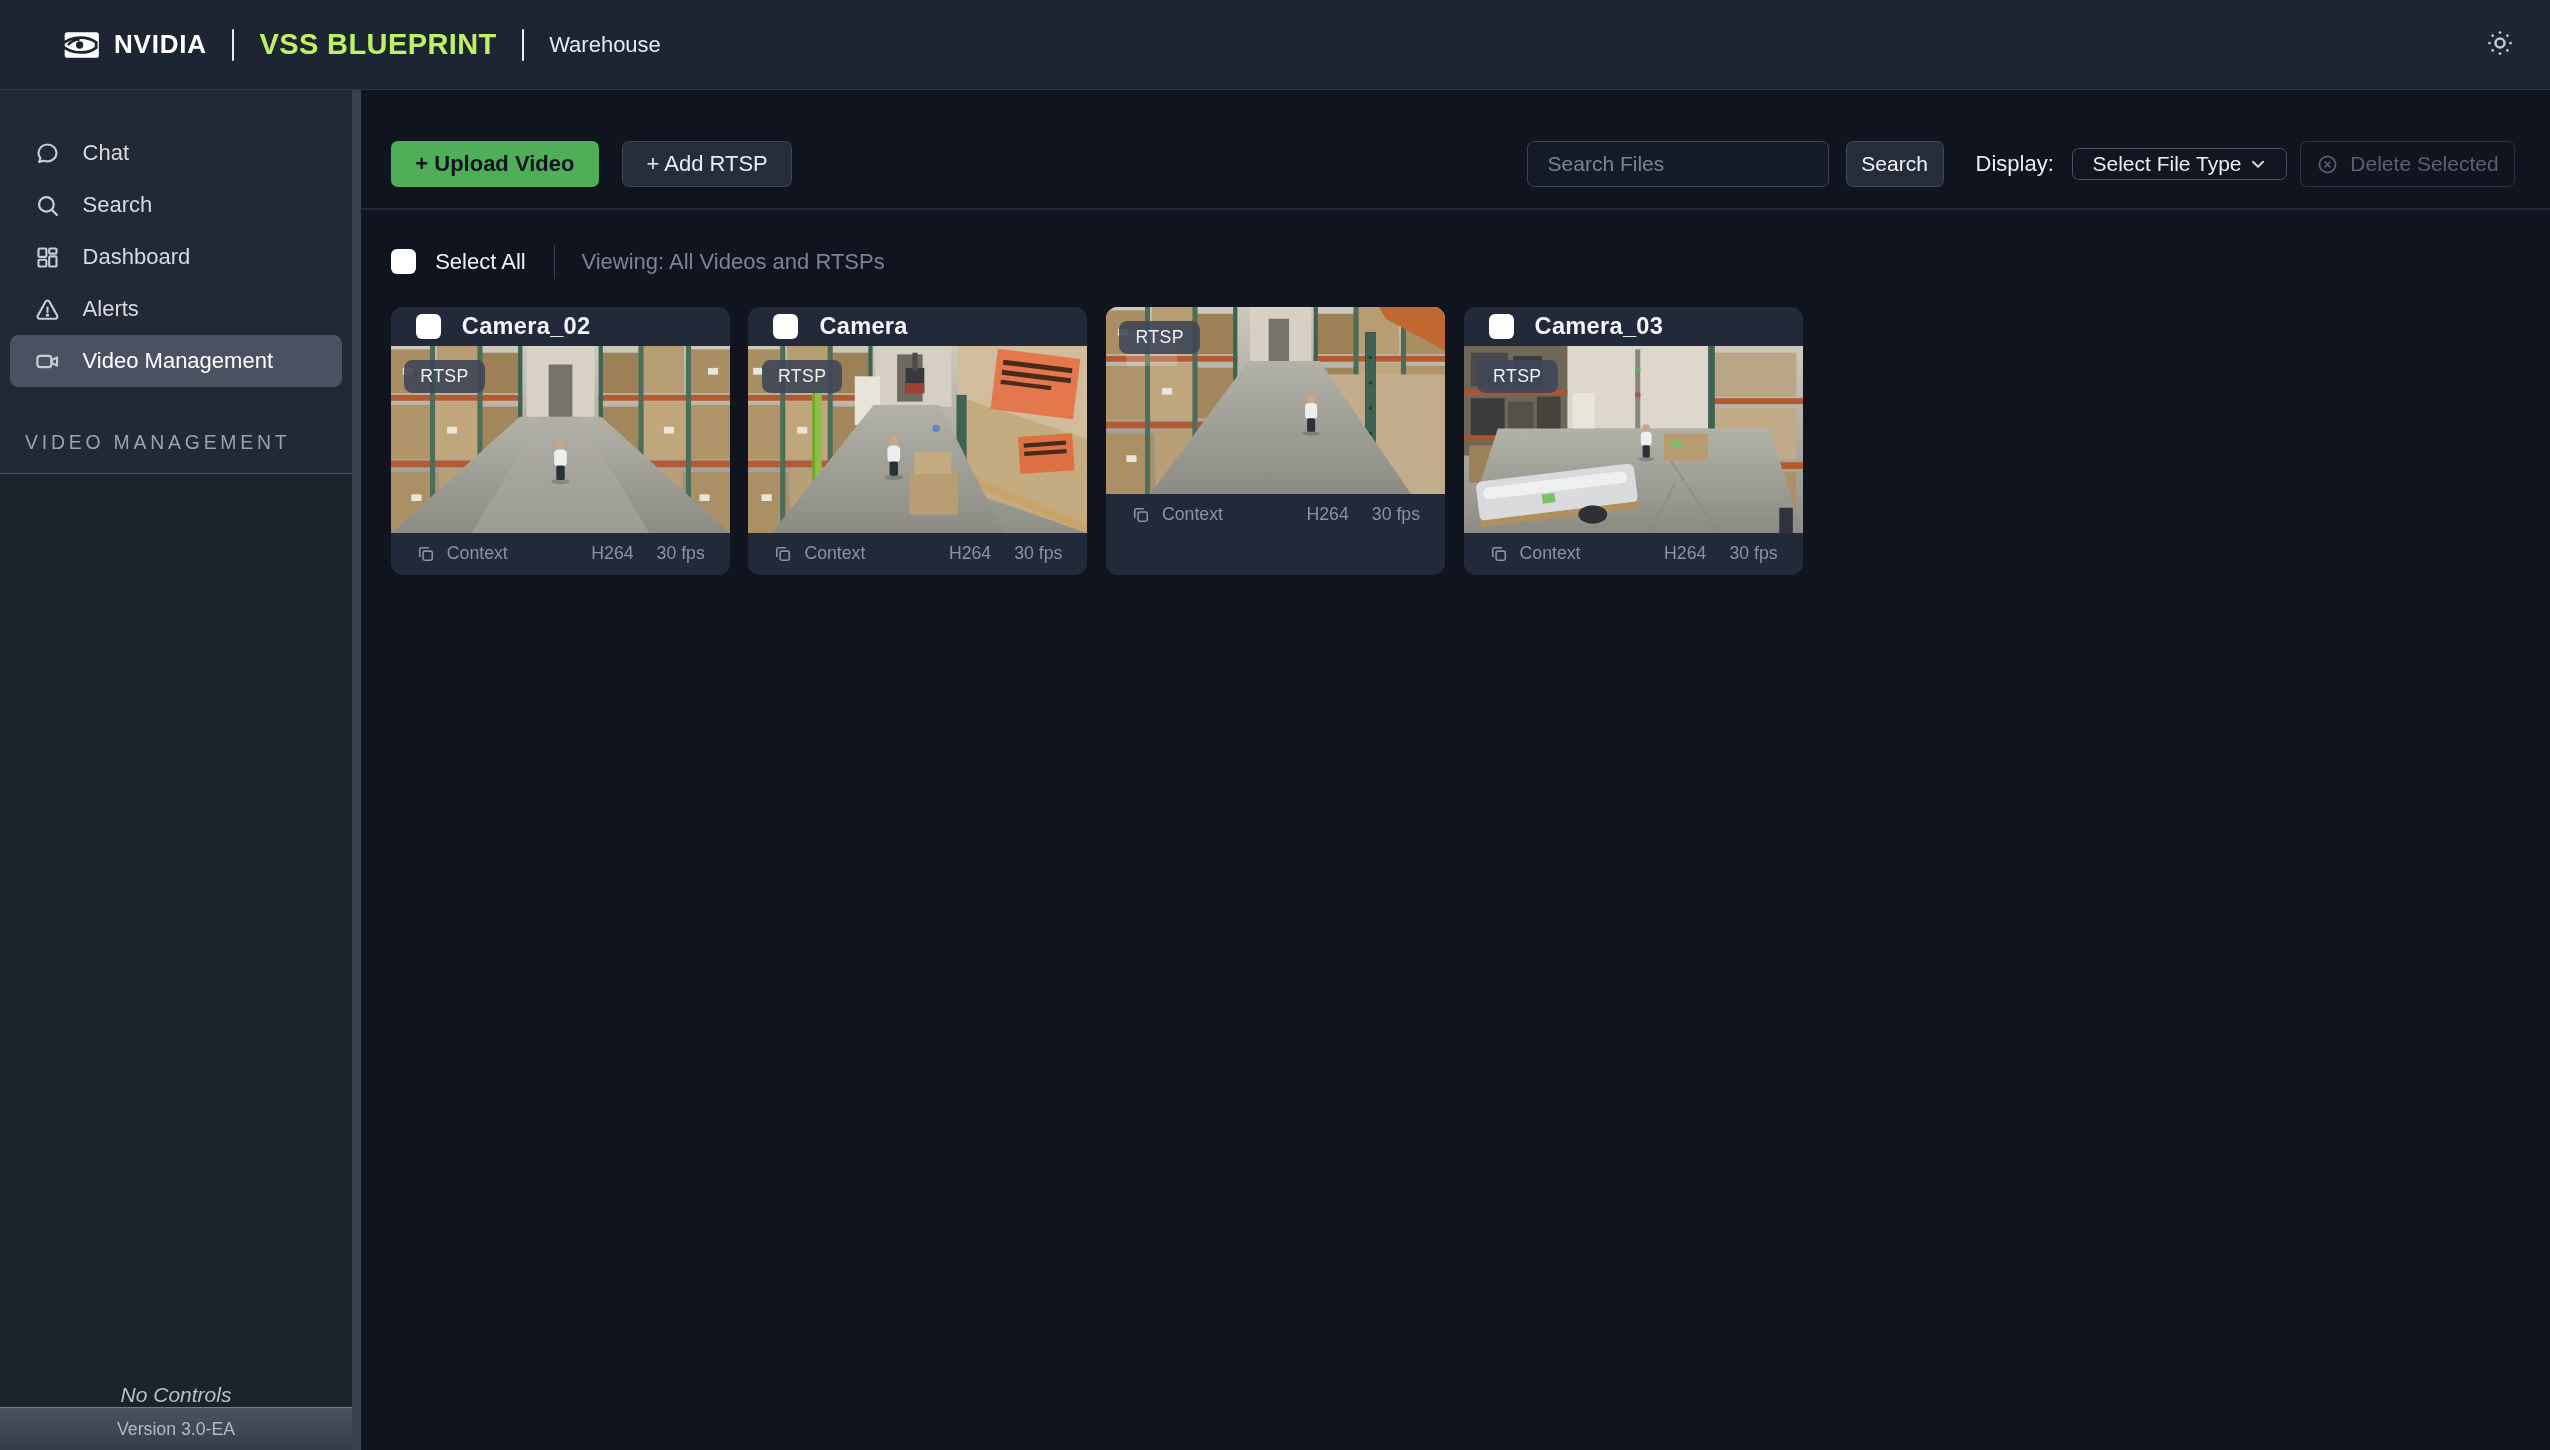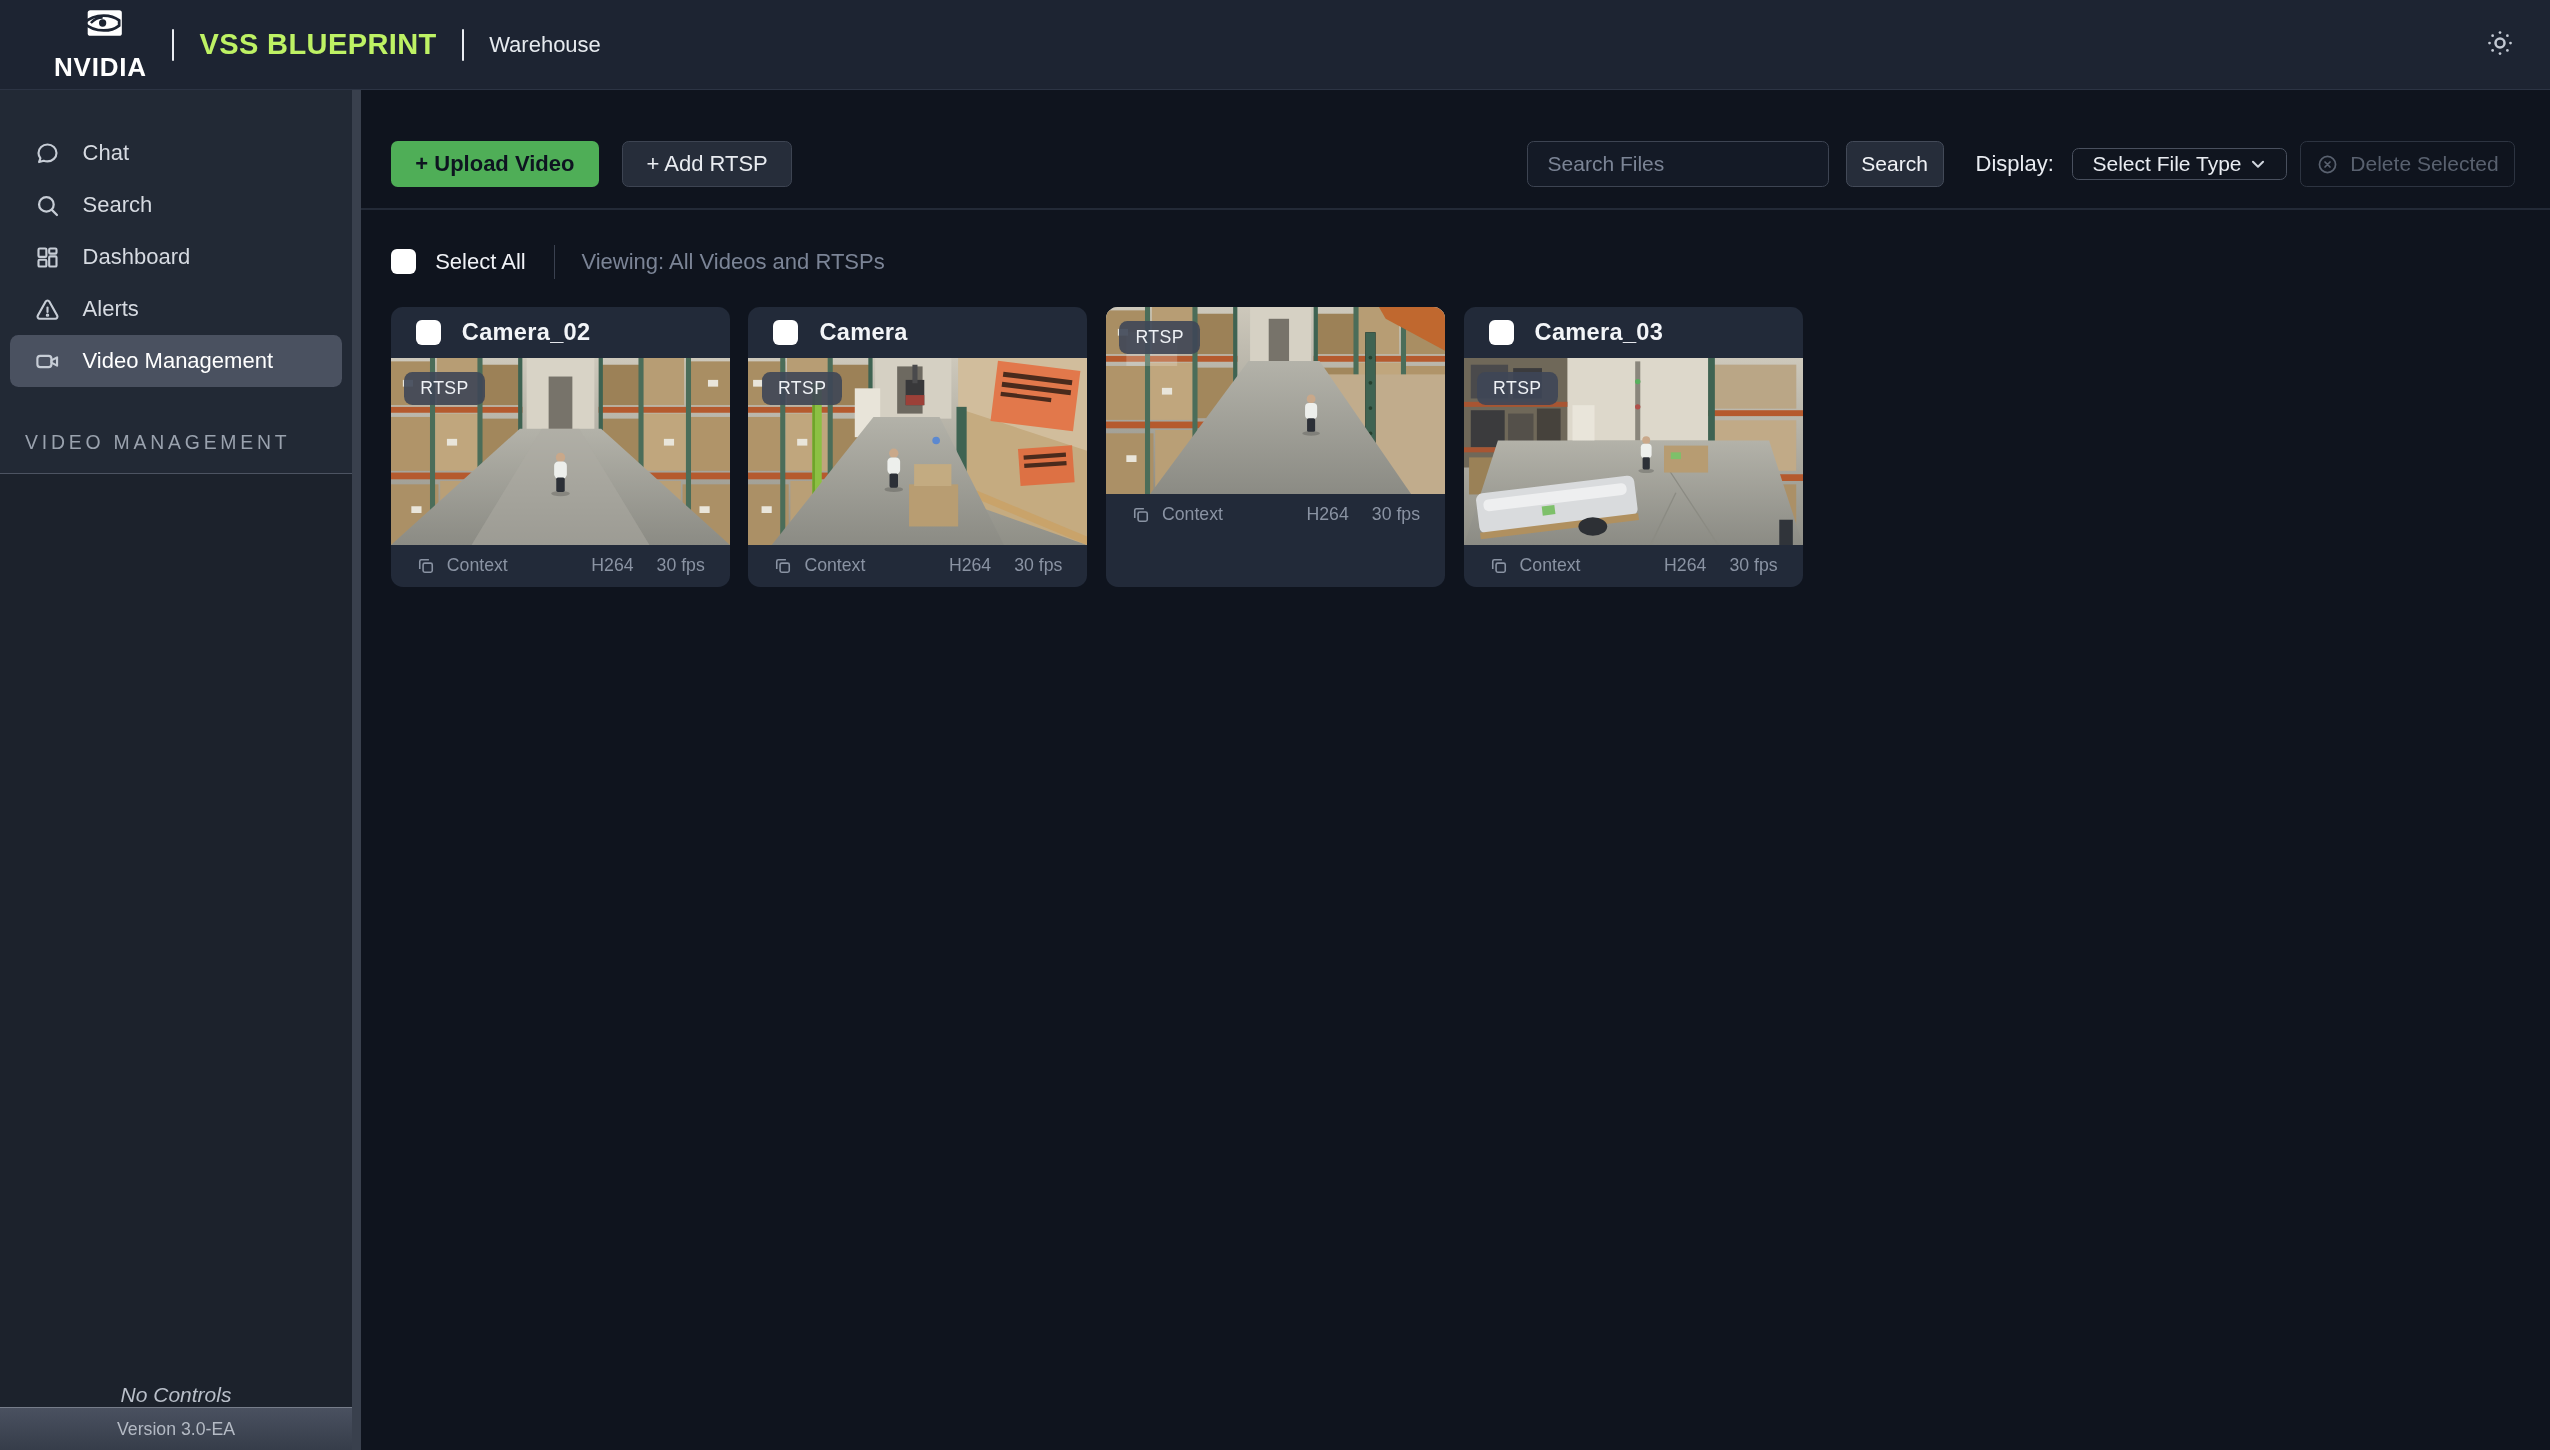--- a/index.html
+++ b/index.html
@@ -9,21 +9,21 @@
     background:#0f141e; color:#e8ebf0;
   }
   .app { display:flex; flex-direction:column; width:2550px; height:1451px; }
 
   
   .header {
     flex:none; height:90px; background:#1d2432;
     border-bottom:1.7px solid #2c3444;
     display:flex; align-items:center; padding:0 35px 0 54px;
   }
-  .brand { display:flex; align-items:center; gap:13px;flex-direction:column; }
+  .brand { display:flex; align-items:center; gap:13px; }
   .brand-logo { display:flex; align-items:center; }
   .brand-name { font-size:26px; font-weight:800; letter-spacing:0.8px; color:#ffffff; }
   .hsep { width:2.5px; height:32px; background:#e9ecf1; margin:0 25px; border-radius:1.7px; }
   .app-title { font-size:29px; font-weight:700; letter-spacing:0.4px; color:#bef264; }
   .app-subtitle { font-size:22px; font-weight:400; color:#e6eaef; }
   .header-right { margin-left:auto; display:flex; align-items:center; }
   .icon-btn { background:none; border:none; color:#c3c9d3; cursor:pointer; display:flex; align-items:center; }
 
   
   .body-row { flex:1; display:flex; min-height:0; }
@@ -96,21 +96,21 @@
   .checkbox {
     width:25px; height:25px; background:#ffffff; border:none; border-radius:5.9px;
     cursor:pointer; flex:none;
   }
   .select-all-label { margin-left:19.4px; font-size:22px; color:#f0f2f6; }
   .vdivider { width:1.7px; height:34px; background:#3a4150; margin:0 26px 0 28px; }
   .viewing-label { font-size:22px; color:#7b8496; }
 
   .cards { margin-top:28px; display:flex; gap:18.6px; }
   .card { width:339px; border-radius:11.8px; background:#222a39; overflow:hidden; flex:none; }
-  .card-header { height:51px; display:flex; align-items:center; padding:0 25px; gap:21px; }
+  .card-header { height:39px; display:flex; align-items:center; padding:0 25px; gap:21px; }
   .card-title { font-size:23.6px; font-weight:600; color:#f3f5f8; letter-spacing:0.3px; white-space:nowrap; }
   .card-thumb { height:187px; position:relative; background:#8d8d85; cursor:pointer; }
   .card-thumb svg.scene { display:block; width:100%; height:100%; }
   .badge {
     position:absolute; top:14.3px; left:13.5px; background:rgba(62,70,86,.9);
     border-radius:8.4px; padding:5.9px 16px; font-size:17.7px; color:#eef1f5; letter-spacing:0.4px;
   }
   .card-footer { height:42px; display:flex; align-items:center; padding:0 25px; color:#8a93a3; font-size:17.7px; }
   .context-chip { display:flex; align-items:center; gap:11px; cursor:pointer; }
   .context-chip .cicon { width:20px; height:20px; display:flex; }

